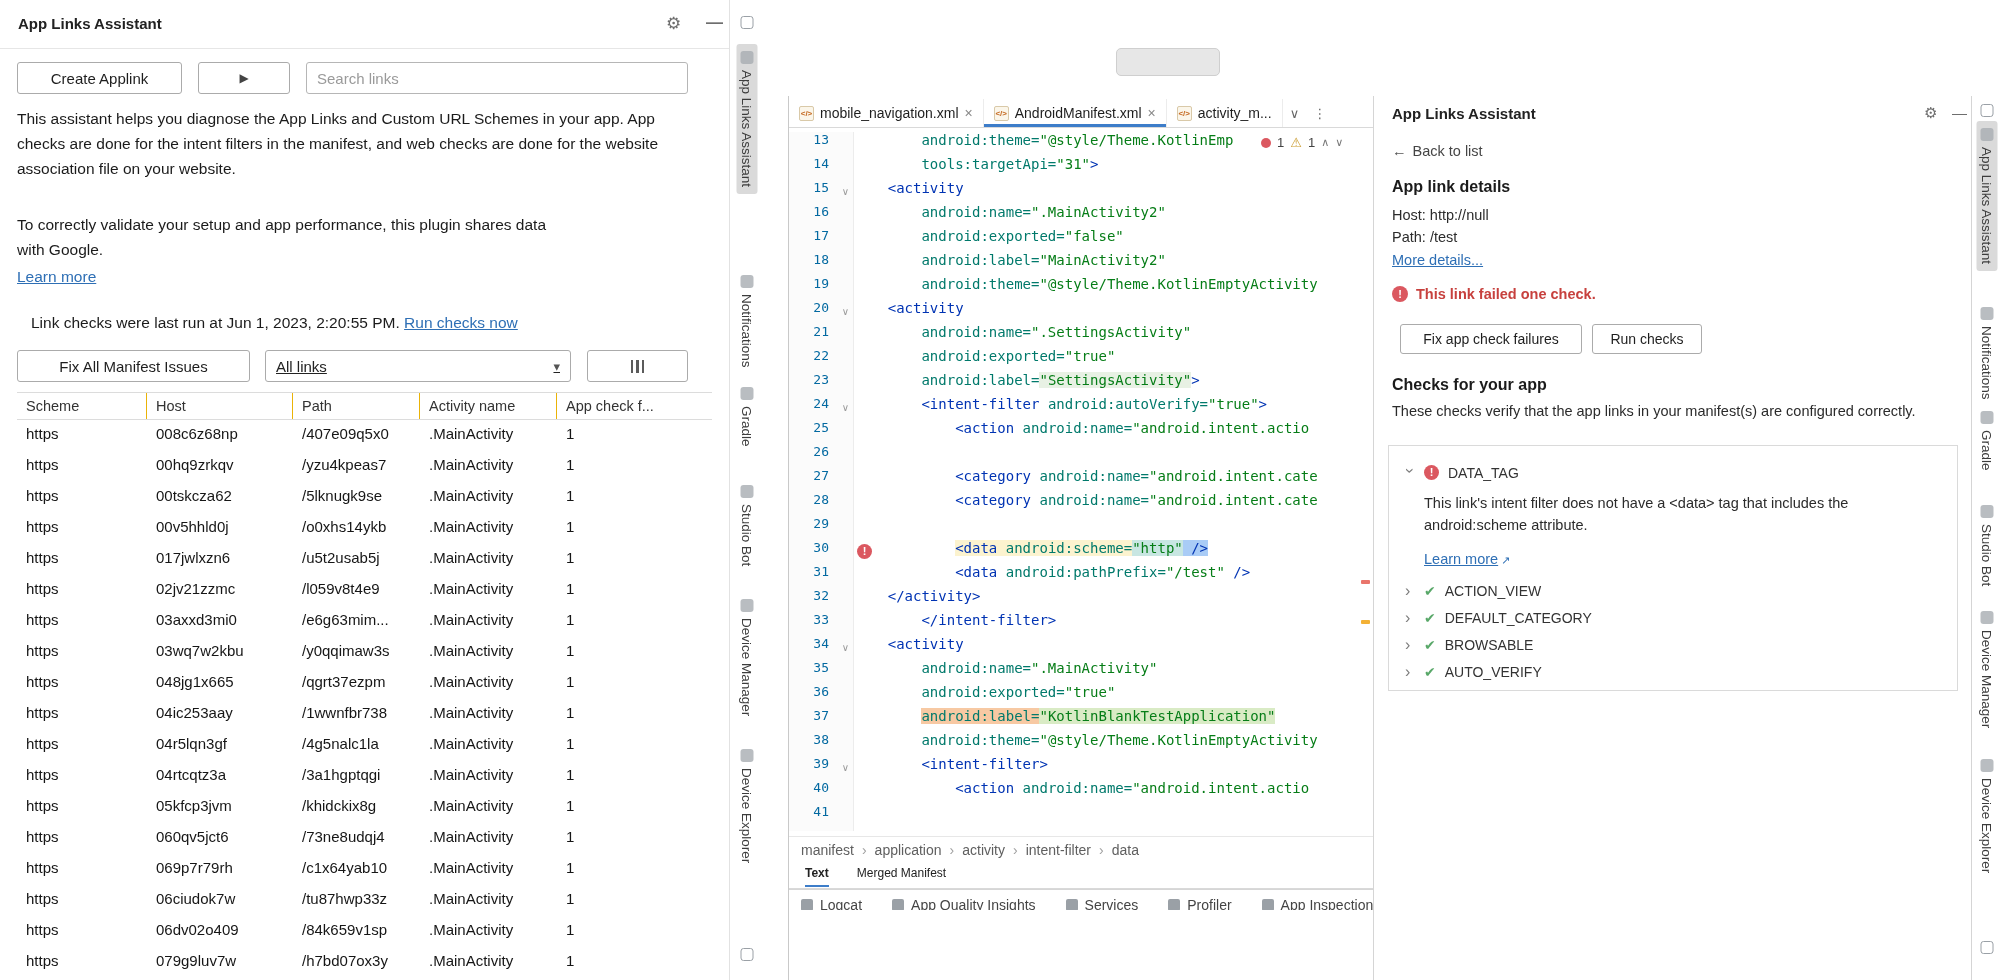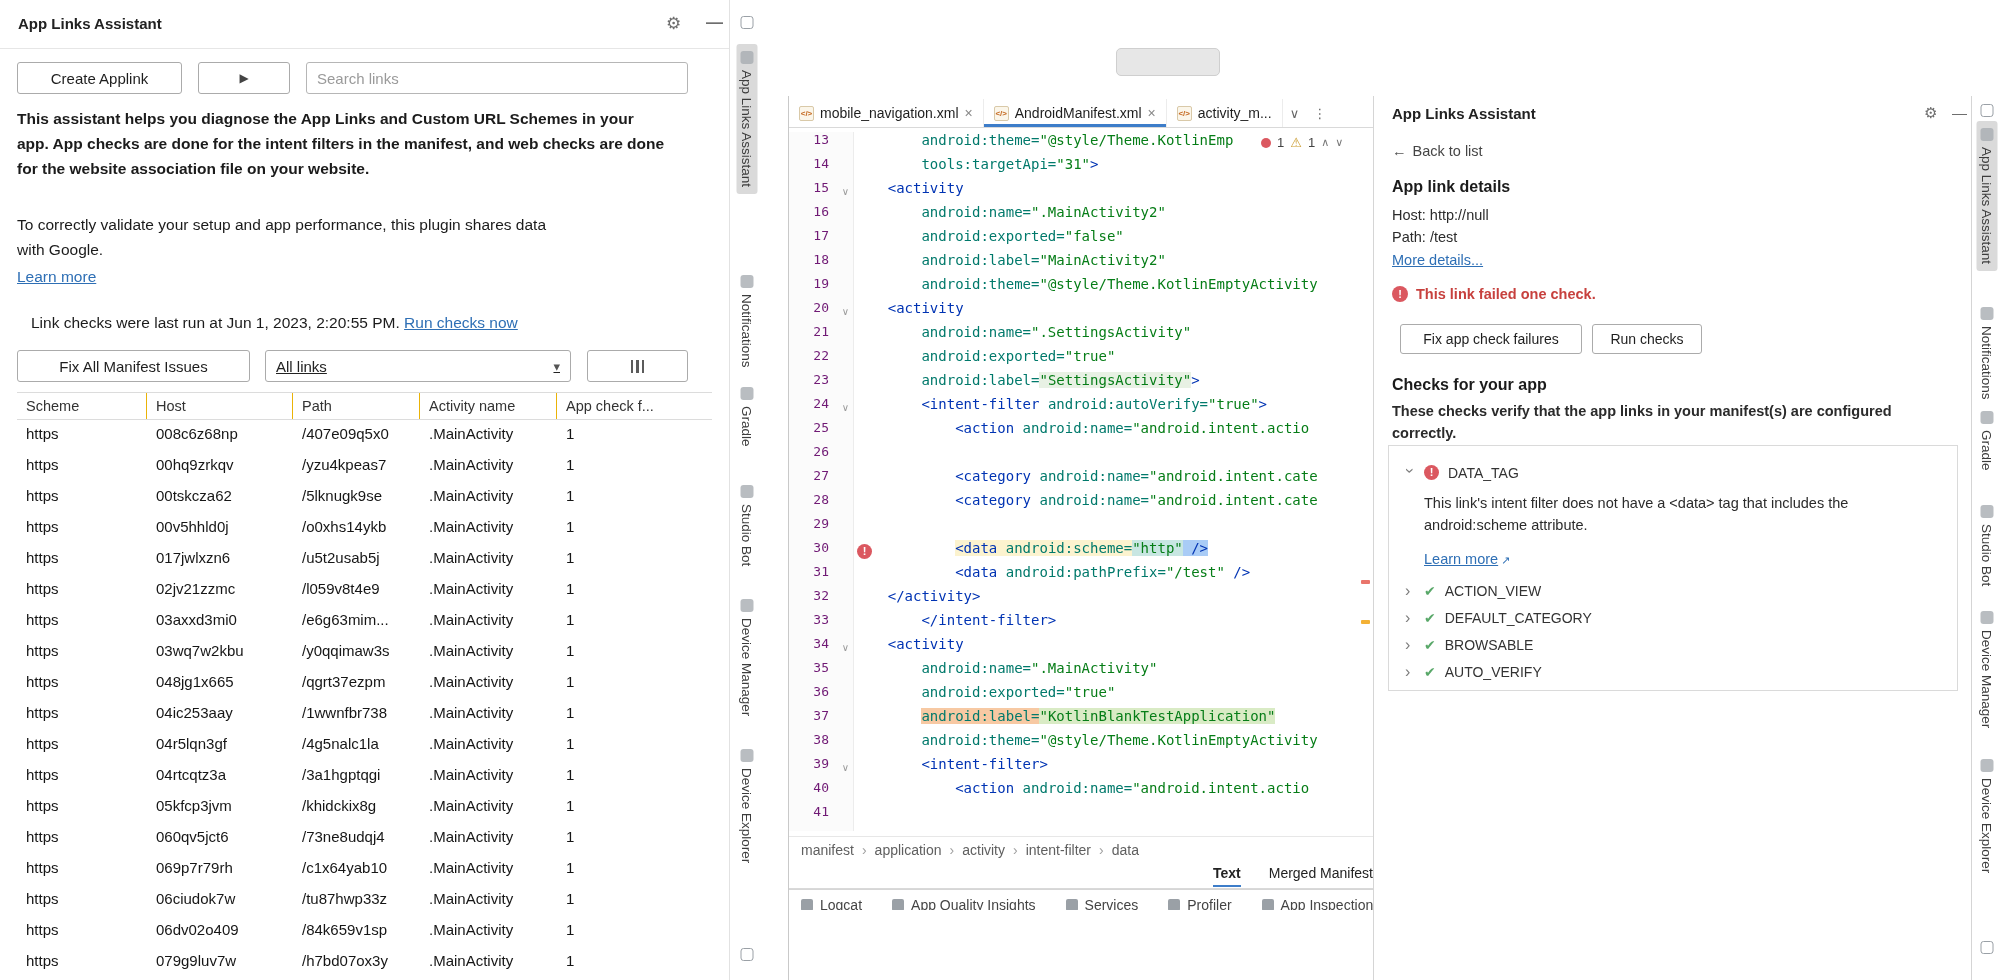--- a/index.html
+++ b/index.html
@@ -16,21 +16,21 @@
   .lw-title{position:absolute;left:18px;top:0;line-height:48px;font-size:15px;font-weight:600;color:#222;}
   .tb-ico{position:absolute;top:13px;font-size:17px;color:#6E6E6E;cursor:pointer;}
   #lw-gear{left:666px;} #lw-min{left:706px;font-weight:bold;}
   #btn-create{position:absolute;left:17px;top:62px;width:165px;height:32px;}
   #btn-play{position:absolute;left:198px;top:62px;width:92px;height:32px;font-size:12px;color:#444;}
   #search{position:absolute;left:306px;top:62px;width:382px;height:32px;box-sizing:border-box;
           border:1px solid #B6B6B6;border-radius:3px;padding:0 10px;font-size:15px;color:#333;outline:none;
           font-family:"Liberation Sans",sans-serif;}
   #search::placeholder{color:#9A9A9A;}
   .lw-p{position:absolute;left:17px;margin:0;font-size:15.5px;line-height:25px;color:#1b1b1b;}
-  #intro1{top:106px;width:648px;font-weight:bold;}
+  #intro1{top:106px;width:648px;}
   #intro2{top:212px;width:560px;}
   #lm1{position:absolute;left:17px;top:268px;font-size:15.5px;}
   #status{position:absolute;left:31px;top:314px;font-size:15.5px;color:#1b1b1b;}
   #btn-fix{position:absolute;left:17px;top:350px;width:233px;height:32px;}
   #combo{position:absolute;left:265px;top:350px;width:306px;height:32px;box-sizing:border-box;
          border:1px solid #ABABAB;border-radius:3px;display:flex;align-items:center;
          padding:0 10px;font-size:15px;color:#222;cursor:pointer;text-decoration:underline;}
   #combo .car{margin-left:auto;color:#555;font-size:13px;}
   #btn-cols{position:absolute;left:587px;top:350px;width:101px;height:32px;}
   .colico{display:inline-flex;gap:3px;}
@@ -76,41 +76,41 @@
   #inspections{position:absolute;left:468px;top:38px;display:flex;align-items:center;gap:6px;
                font-size:13px;color:#444;z-index:5;background:rgba(255,255,255,.92);padding:1px 4px;}
   .dot-err{width:10px;height:10px;border-radius:50%;background:#DB5860;display:inline-block;}
   .warnico{color:#C99A2C;font-size:13px;}
   .insp-nav{color:#777;font-size:11px;cursor:pointer;}
 
   
   #editor{position:absolute;left:0;top:32px;width:584px;height:703px;overflow:hidden;}
   #gutter{position:absolute;left:0;top:4px;width:64px;background:#FBFBFB;border-right:1px solid #ECECEC;height:699px;}
   .gline{height:24px;line-height:24px;position:relative;}
-  .lnum{position:absolute;right:24px;font:13px "DejaVu Sans Mono",monospace;color:#701a75;text-align:right;}
+  .lnum{position:absolute;right:24px;font:13px "DejaVu Sans Mono",monospace;color:#0369a1;text-align:right;}
   .fold{position:absolute;right:4px;top:0;color:#9A9A9A;font-size:10px;cursor:pointer;}
   .gerr{position:absolute;right:-19px;top:4px;width:15px;height:15px;border-radius:50%;background:#DB5860;
         color:#fff;font:bold 11px/15px "Liberation Sans",sans-serif;text-align:center;z-index:3;}
   #code{position:absolute;left:65px;top:4px;width:514px;overflow:hidden;}
   .cline{height:24px;line-height:24px;white-space:pre;font:14px "DejaVu Sans Mono",monospace;}
   .c-p{color:#1e1e1e;} .c-t{color:#0033B3;} .c-a{color:#00796B;} .c-v{color:#067D17;}
   .b-y{background:#FCF3CF;} .b-c{background:#C8E6E2;} .b-b{background:#A9CCF6;}
   .b-o{background:#F7C9A3;} .b-g{background:#D9EBC5;} .b-s{background:#E8F1E4;}
   .mark{position:absolute;right:3px;width:9px;height:4px;border-radius:1px;}
   #mark-red{top:452px;background:#E9756B;}
   #mark-org{top:492px;background:#F3B135;}
 
   
   #crumbs{position:absolute;left:0;top:740px;width:584px;height:27px;line-height:27px;
           border-top:1px solid #E7E7E7;padding-left:12px;box-sizing:border-box;font-size:14px;color:#5f5f5f;
           display:flex;align-items:center;gap:8px;}
   .bc-sep{color:#A0A0A0;}
   .bc-item{cursor:pointer;}
   #btabs{position:absolute;left:0;top:762px;width:584px;height:31px;border-bottom:1px solid #D9D9D9;
-         display:flex;align-items:center;gap:28px;padding-left:16px;box-sizing:border-box;font-size:14px;color:#222;justify-content:flex-end;}
+         display:flex;align-items:center;gap:28px;padding-left:16px;box-sizing:border-box;font-size:12px;color:#222;}
   .btab{cursor:pointer;line-height:28px;}
   .btab.sel{font-weight:bold;box-shadow:inset 0 -2px 0 #3D7DC9;}
   #bbar{position:absolute;left:0;top:793px;width:584px;height:21px;overflow:hidden;border-top:1px solid #D6D6D6;
         display:flex;gap:30px;padding-left:12px;box-sizing:border-box;align-items:flex-start;}
   .bb-item{display:flex;align-items:center;gap:7px;font-size:14px;color:#444;margin-top:7px;white-space:nowrap;cursor:pointer;}
   .bb-ico{width:12px;height:12px;background:#9AA0A6;border-radius:2px;}
 
   
   #ap{position:absolute;left:584px;top:0;width:598px;height:884px;border-left:1px solid #D5D5D5;background:#fff;}
   .ap-title{position:absolute;left:18px;top:3px;line-height:29px;font-size:15px;font-weight:600;color:#222;}
@@ -123,21 +123,21 @@
   #ap-host{top:111px;} #ap-path{top:133px;}
   #ap-more{position:absolute;left:18px;top:156px;font-size:14.5px;}
   #ap-err{position:absolute;left:18px;top:190px;display:flex;align-items:center;gap:8px;}
   .err-badge{width:16px;height:16px;border-radius:50%;background:#DB5860;color:#fff;text-align:center;
              font:bold 11px/16px "Liberation Sans",sans-serif;flex:0 0 auto;}
   .err-badge.sm{width:15px;height:15px;line-height:15px;}
   #ap-err .t{font-size:14.5px;font-weight:600;color:#C7413E;}
   #ap-fix{position:absolute;left:26px;top:228px;width:182px;height:30px;font-size:14px;}
   #ap-run{position:absolute;left:218px;top:228px;width:110px;height:30px;font-size:14px;}
   #ap-checks-h{top:280px;}
-  #ap-desc{position:absolute;left:18px;top:304px;width:540px;font-size:14.5px;line-height:22px;color:#2b2b2b;font-weight:bold;}
+  #ap-desc{position:absolute;left:18px;top:304px;width:540px;font-size:14.5px;line-height:22px;color:#2b2b2b;}
   #ap-box{position:absolute;left:14px;top:349px;width:570px;height:246px;border:1px solid #DADADA;
           box-sizing:border-box;padding:13px 16px;background:#fff;}
   .check-row{display:flex;align-items:center;gap:9px;height:27px;font-size:14px;color:#333;cursor:pointer;}
   .chev{color:#7d7d7d;font-size:16px;line-height:1;width:10px;display:inline-block;}
   .chev.open{transform:rotate(90deg);}
   .vcheck{color:#59A869;font-size:14px;}
   #dt-desc{margin:6px 0 0 19px;width:520px;font-size:14.5px;line-height:22px;color:#2b2b2b;}
   #dt-learn{margin:15px 0 10px 19px;font-size:14.5px;}
   #dt-learn .ext{color:#2E6FB5;font-size:11px;margin-left:3px;text-decoration:none;}
 </style>

